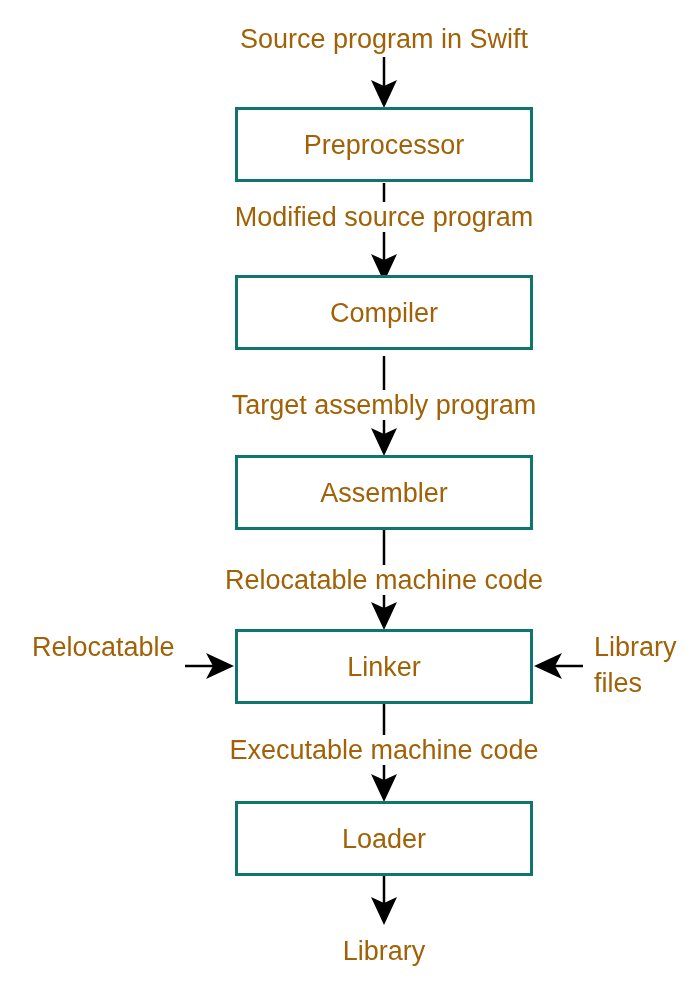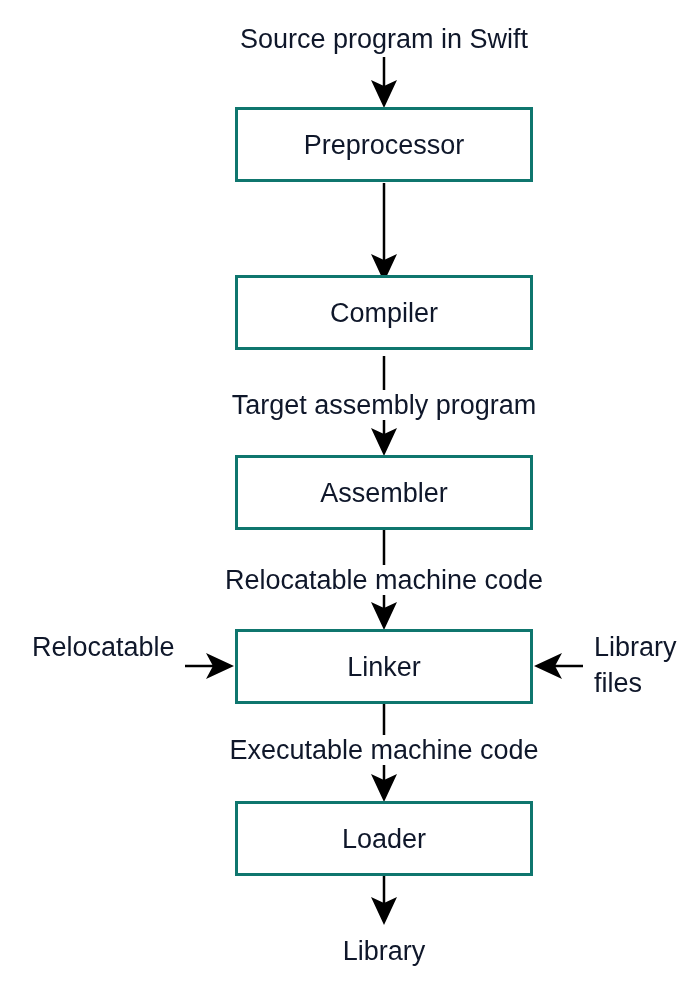--- a/index.html
+++ b/index.html
@@ -7,21 +7,21 @@
     padding: 0;
     background: #ffffff;
   }
   .canvas {
     position: relative;
     width: 696px;
     height: 984px;
     background: #ffffff;
     overflow: hidden;
     font-family: "Liberation Sans", "DejaVu Sans", sans-serif;
-    color: #0f172a;
+    color: #a16207;
   }
   .connector-layer {
     position: absolute;
     left: 0;
     top: 0;
     width: 696px;
     height: 984px;
     z-index: 1;
   }
   .node {
@@ -121,20 +121,23 @@
   <div class="node" style="top:455px">
     <span>Assembler</span>
   </div>
   <div class="node" style="top:629px">
     <span>Linker</span>
   </div>
   <div class="node" style="top:801px">
     <span>Loader</span>
   </div>
 
+  <div class="flow-label" style="top:202px">
+    <span class="lbl-bg">Modified source program</span>
+  </div>
   <div class="flow-label" style="top:390px">
     <span class="lbl-bg">Target assembly program</span>
   </div>
   <div class="flow-label" style="top:735px">
     <span class="lbl-bg">Executable machine code</span>
   </div>
   <div class="flow-label" style="top:565px">
     <span class="lbl-bg">Relocatable machine code</span>
   </div>
 

